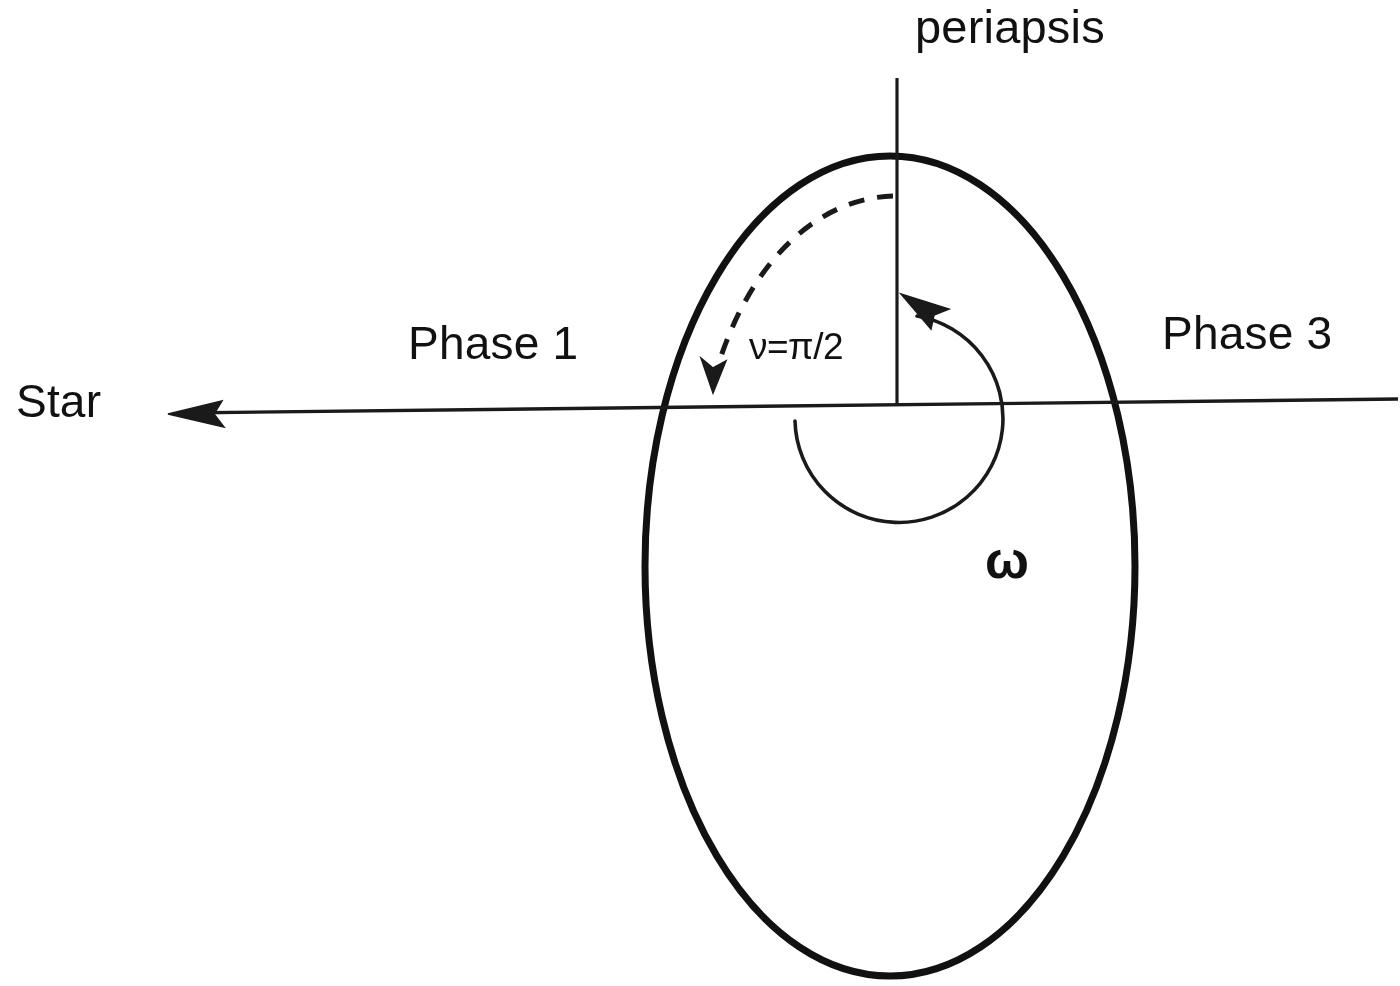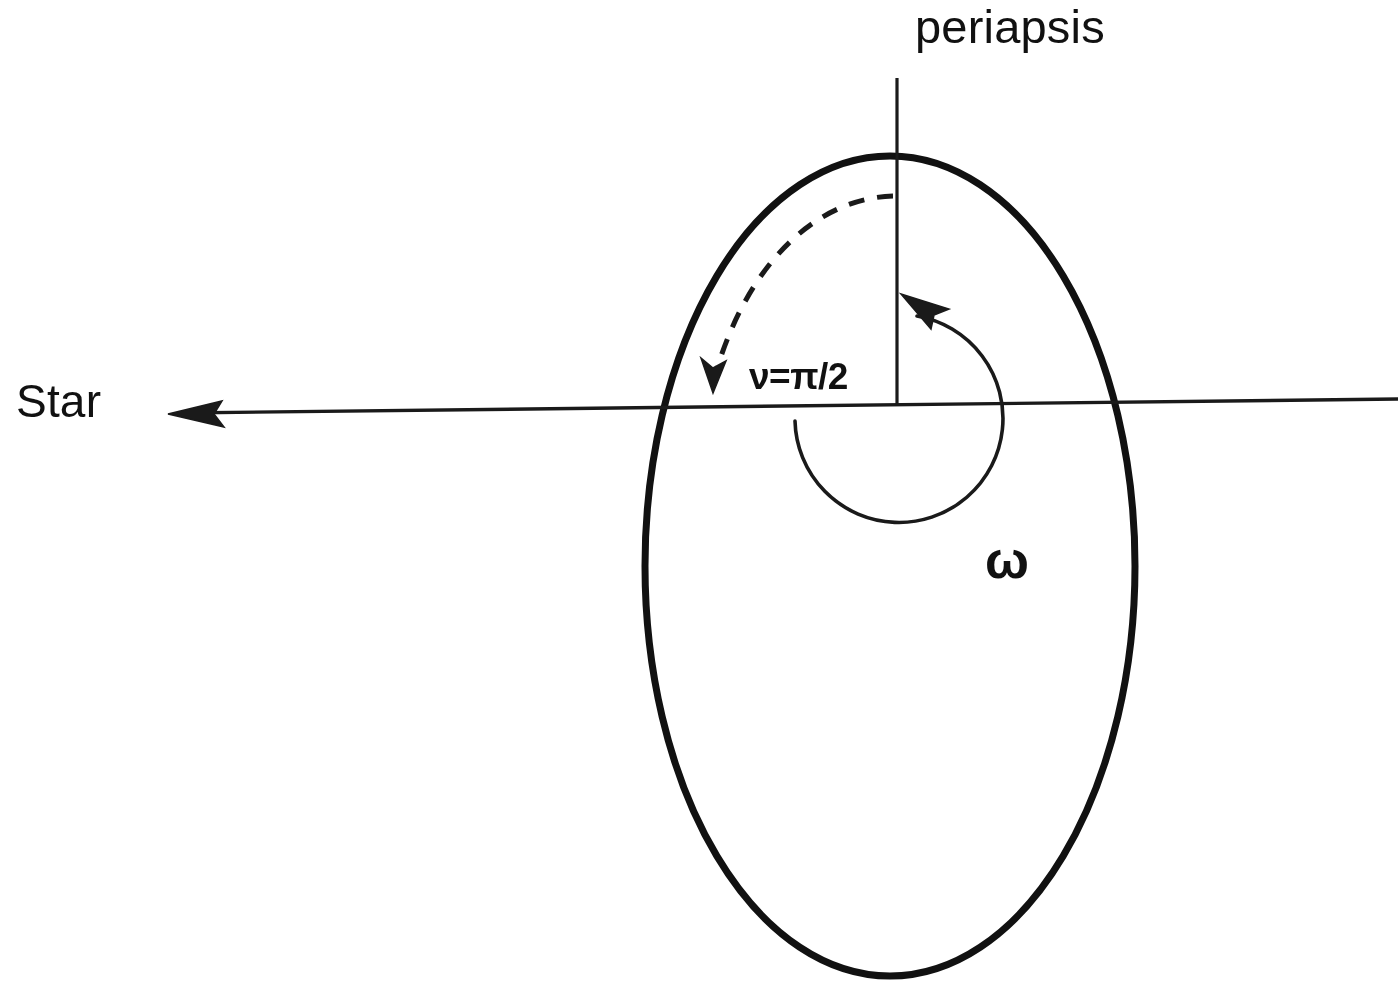--- a/index.html
+++ b/index.html
@@ -57,23 +57,22 @@
     left: 1162px;
     top: 310px;
     font-size: 46px;
     font-weight: 400;
     letter-spacing: 0.2px;
   }
   #label-true-anomaly {
     left: 749px;
     top: 328px;
     font-size: 37px;
-    font-weight: 700;
+    font-weight: 400;
     letter-spacing: -0.5px;
-    margin-top: 30px;
   }
   #label-omega {
     left: 985px;
     top: 534px;
     font-size: 52px;
     font-weight: 700;
   }
 </style>
 </head>
 <body>
@@ -94,19 +93,21 @@
 
     <path d="M 795 421
              A 104 104 0 1 0 917 316" fill="none" stroke="#1a1a1a" stroke-width="3.6" stroke-linecap="round"></path>
     <path d="M 901 294 L 949 309 L 934 315 L 931 329 Z" fill="#1a1a1a" stroke="#1a1a1a" stroke-width="1.5" stroke-linejoin="miter"></path>
   </svg>
 
   <div class="lbl" id="label-periapsis">periapsis</div>
 
   <div class="lbl" id="label-star">Star</div>
 
+  <div class="lbl" id="label-phase-1">Phase 1</div>
 
+  <div class="lbl" id="label-phase-3">Phase 3</div>
 
   <div class="lbl" id="label-true-anomaly">ν=π/2</div>
 
   <div class="lbl" id="label-omega">ω</div>
 
 </div>
 
 </body></html>

